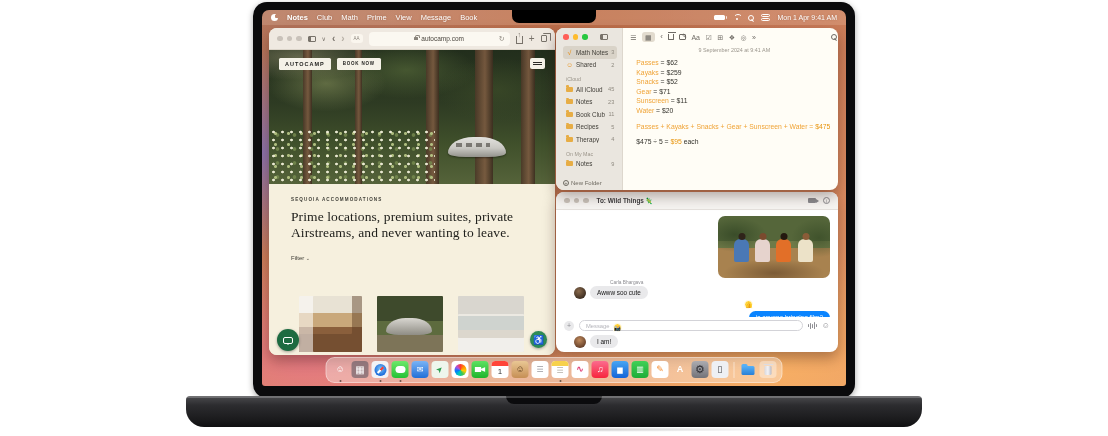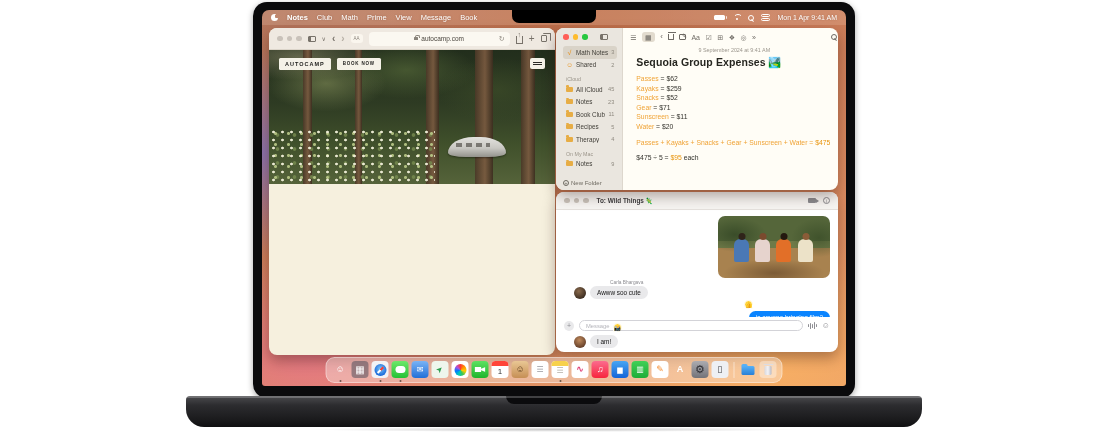--- a/index.html
+++ b/index.html
@@ -357,20 +357,34 @@
           <div class="site-header">
             <span class="site-logo">AUTOCAMP</span>
             <span class="book-now">BOOK NOW</span>
           </div>
           <span class="burger">
               <i></i>
               <i></i>
             </span>
         </div>
 
+        <div class="site-body">
+          <div class="eyebrow">SEQUOIA ACCOMMODATIONS</div>
+          <div class="headline">Prime locations, premium suites, private Airstreams, and never wanting to leave.</div>
+          <div class="filter">Filter</div>
+          <div class="shots">
+            <div class="shot shot1"></div>
+            <div class="shot shot2"></div>
+            <div class="shot shot3"></div>
+          </div>
+          <div class="fab chat">
+              <span class="chat-glyph"></span>
+            </div>
+          <div class="fab access">♿</div>
+        </div>
       </div>
 
       <div class="window notes">
         <div class="n-sidebar">
           <div class="dots">
             <span class="dot r"></span>
             <span class="dot y"></span>
             <span class="dot g"></span>
             <span class="sidebar-ic sidebar-toggle"></span>
           </div>
@@ -432,21 +446,20 @@
             <span class="n-ic">Aa</span>
             <span class="n-ic">☑</span>
             <span class="n-ic">⊞</span>
             <span class="n-ic">❖</span>
             <span class="n-ic">◎</span>
             <span class="n-ic">»</span>
             <span class="n-lens"></span>
           </div>
           <div class="note-body">
             <div class="note-date">9 September 2024 at 9:41 AM</div>
-            <div class="note-title">Sequoia Group Expenses 🏞️</div>
             <div class="exp-list">
               <div class="exp-row"><span class="exp-label">Passes</span> <span>=</span> <span>$62</span></div>
               <div class="exp-row"><span class="exp-label">Kayaks</span> <span>=</span> <span>$259</span></div>
               <div class="exp-row"><span class="exp-label">Snacks</span> <span>=</span> <span>$52</span></div>
               <div class="exp-row"><span class="exp-label">Gear</span> <span>=</span> <span>$71</span></div>
               <div class="exp-row"><span class="exp-label">Sunscreen</span> <span>=</span> <span>$11</span></div>
               <div class="exp-row"><span class="exp-label">Water</span> <span>=</span> <span>$20</span></div>
             </div>
             <div class="sum-block">
               <span>Passes + Kayaks + Snacks + Gear + Sunscreen + Water</span>

